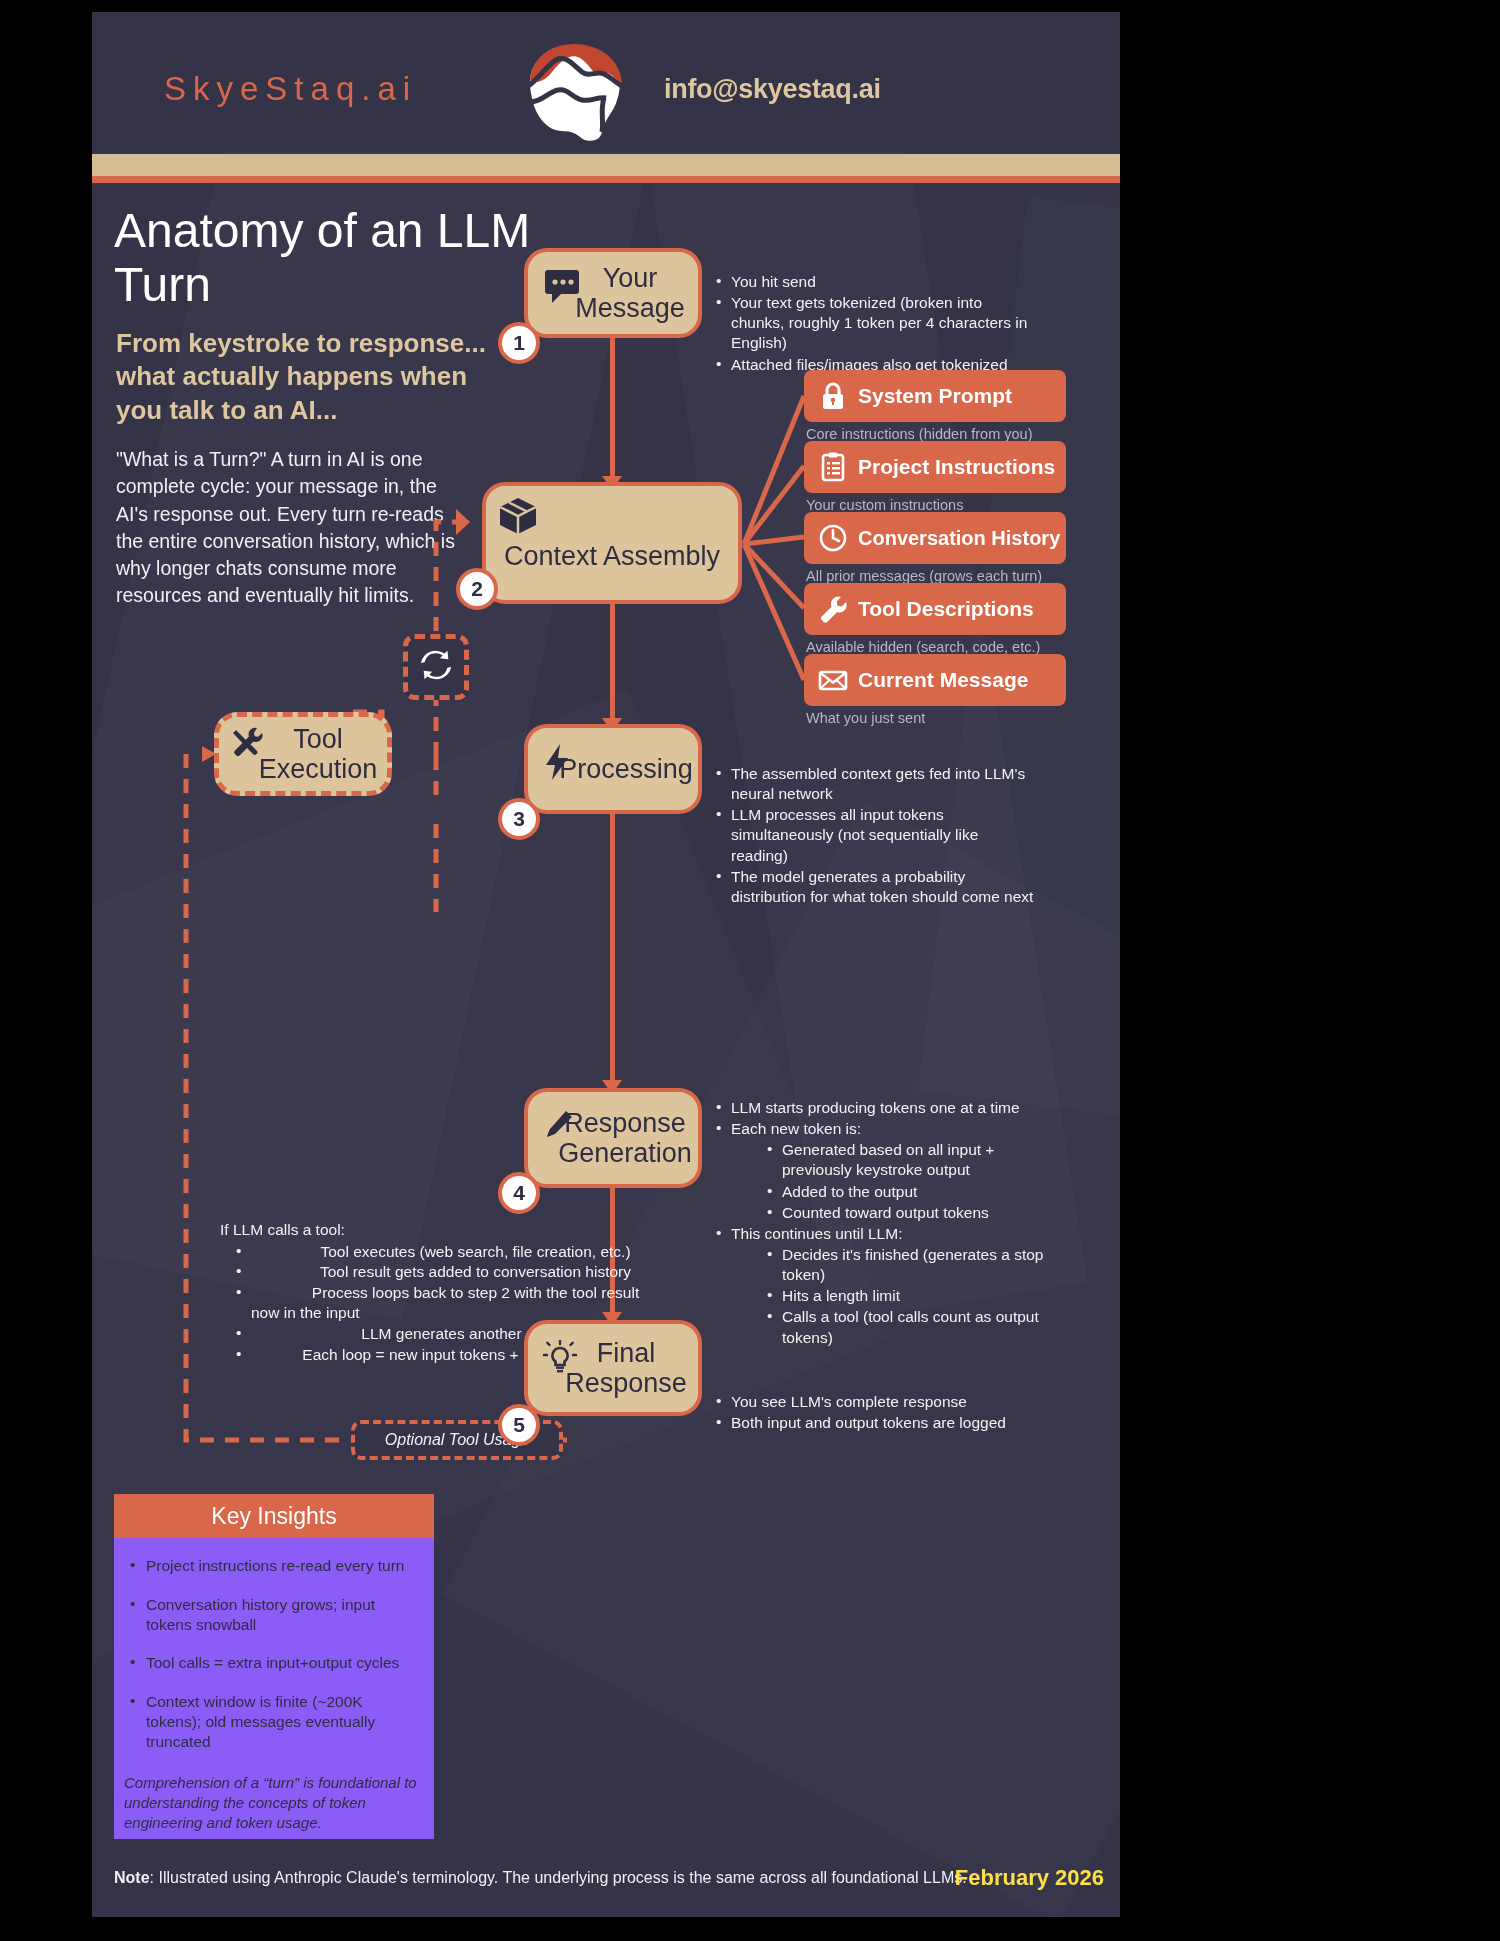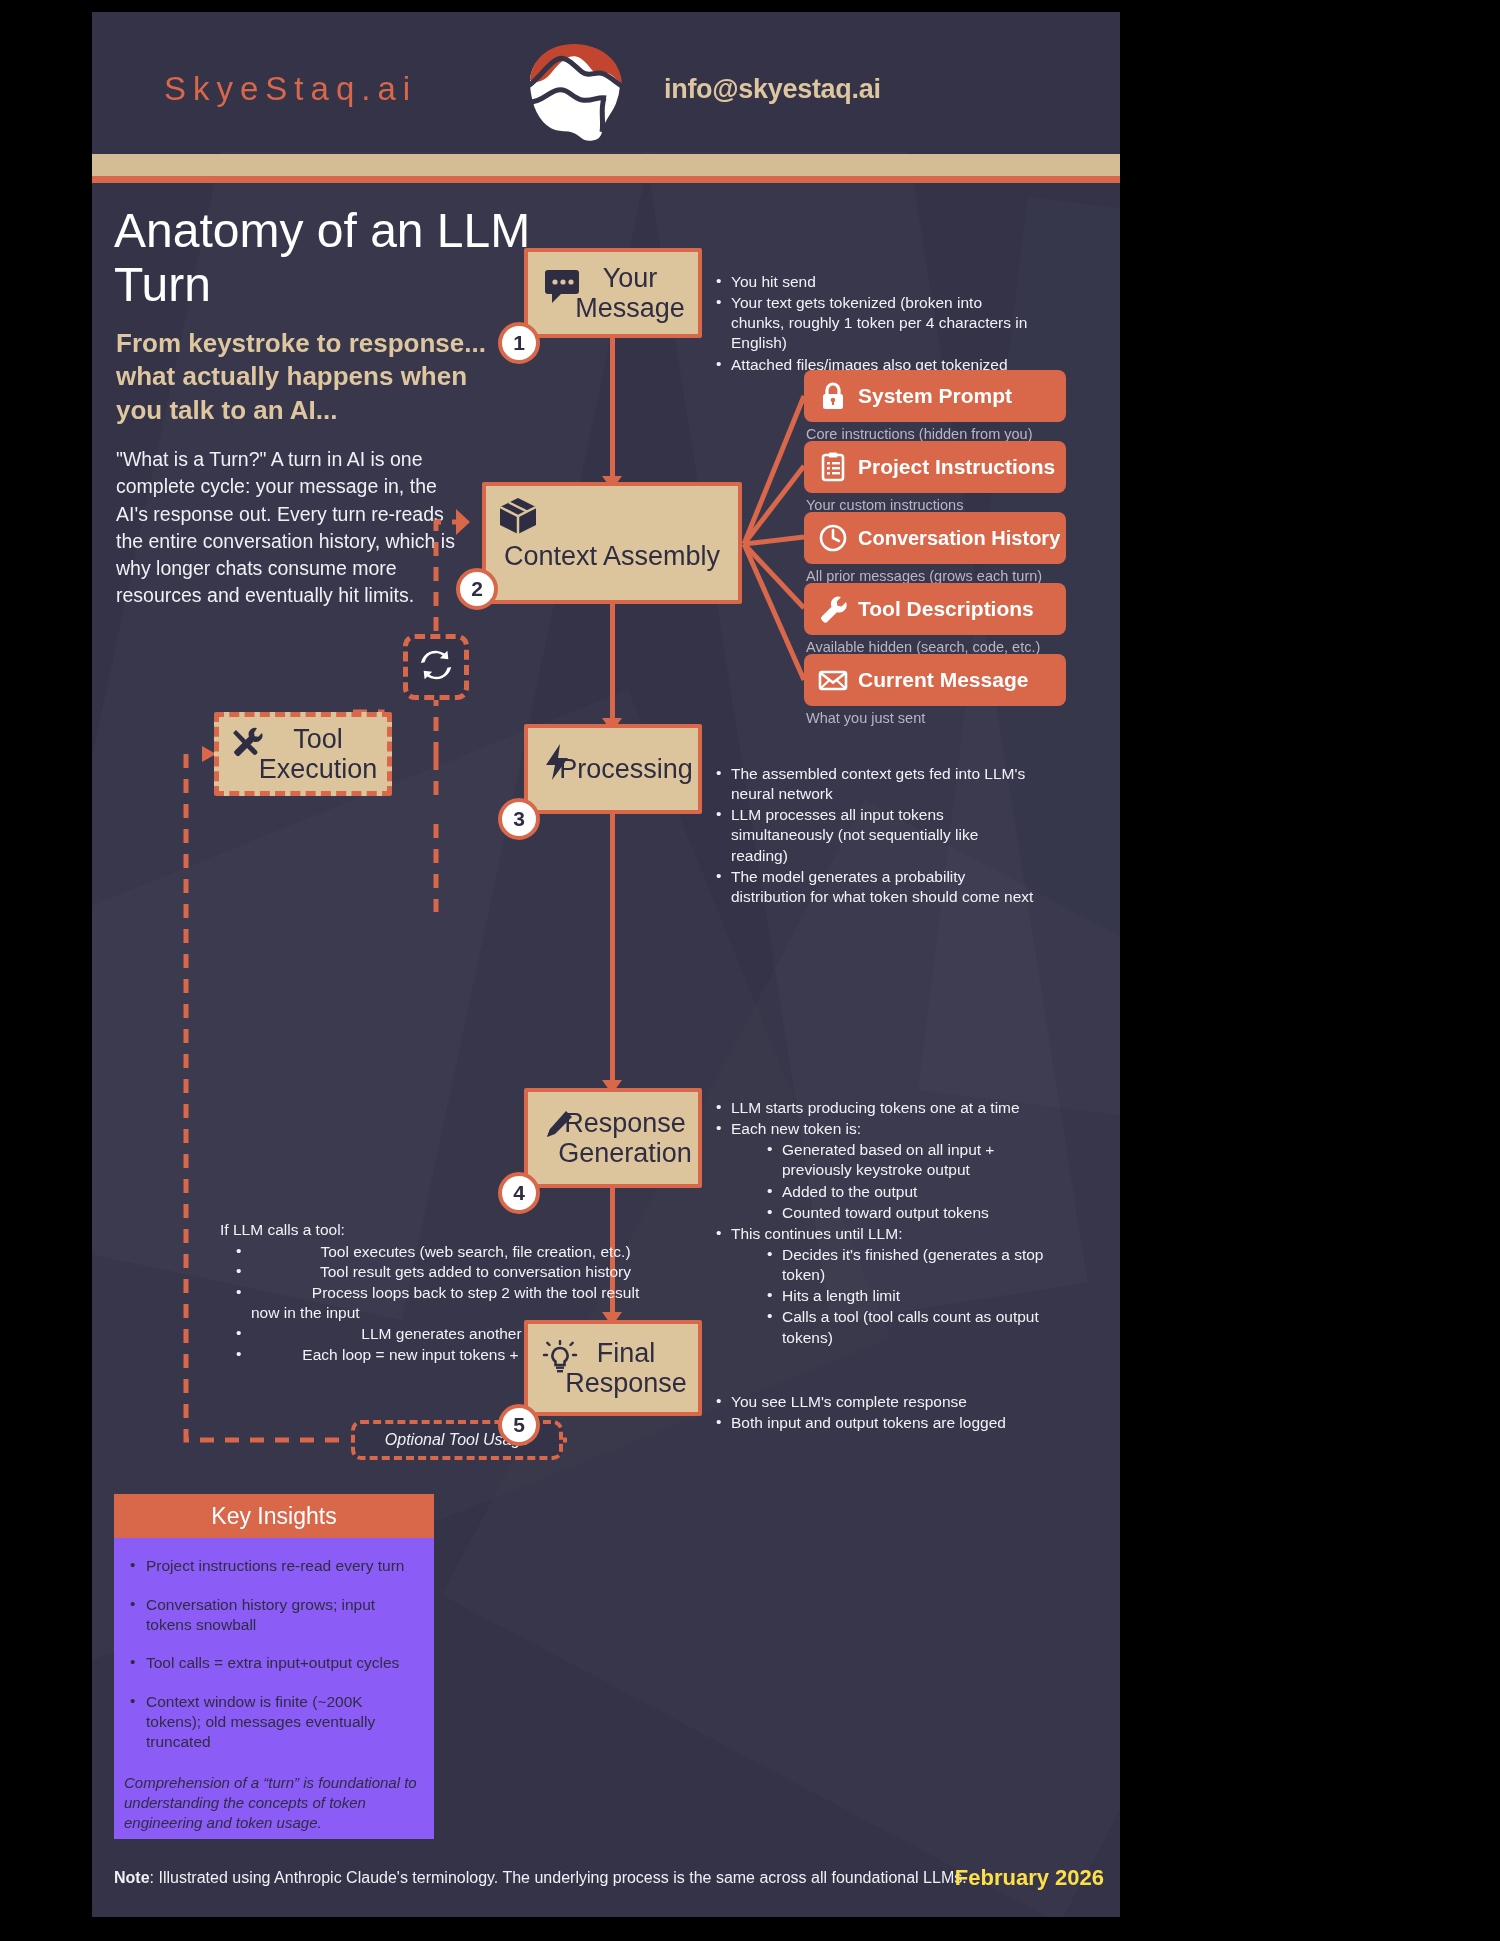--- a/index.html
+++ b/index.html
@@ -51,21 +51,21 @@
     color: #dec79f; font-size: 26px; line-height: 1.28; font-weight: 700;
   }
   #turn-def {
     position: absolute; left: 24px; top: 434px; width: 340px;
     color: #f0f0f5; font-size: 19.5px; line-height: 1.40;
   }
 
   
   .flowbox {
     position: absolute; background: #dcc49c; border: 4px solid #d9674a;
-    border-radius: 2px; display: flex; align-items: center; justify-content: center;
+    border-radius: 23px; display: flex; align-items: center; justify-content: center;
     color: #2e2d42; text-align: center; z-index: 4;
   }
   .flowbox .lbl { font-size: 27px; line-height: 1.12; }
   .flowbox .bicon { position: absolute; left: 14px; top: 12px; width: 40px; height: 40px; }
   .flowbox.dashed { border-style: dashed; border-width: 5px; }
 
   .stepnum {
     position: absolute; width: 42px; height: 42px; border-radius: 50%;
     background: #ffffff; border: 4px solid #d9674a; color: #2e2d42;
     font-size: 21px; font-weight: 700; display: flex; align-items: center; justify-content: center;

